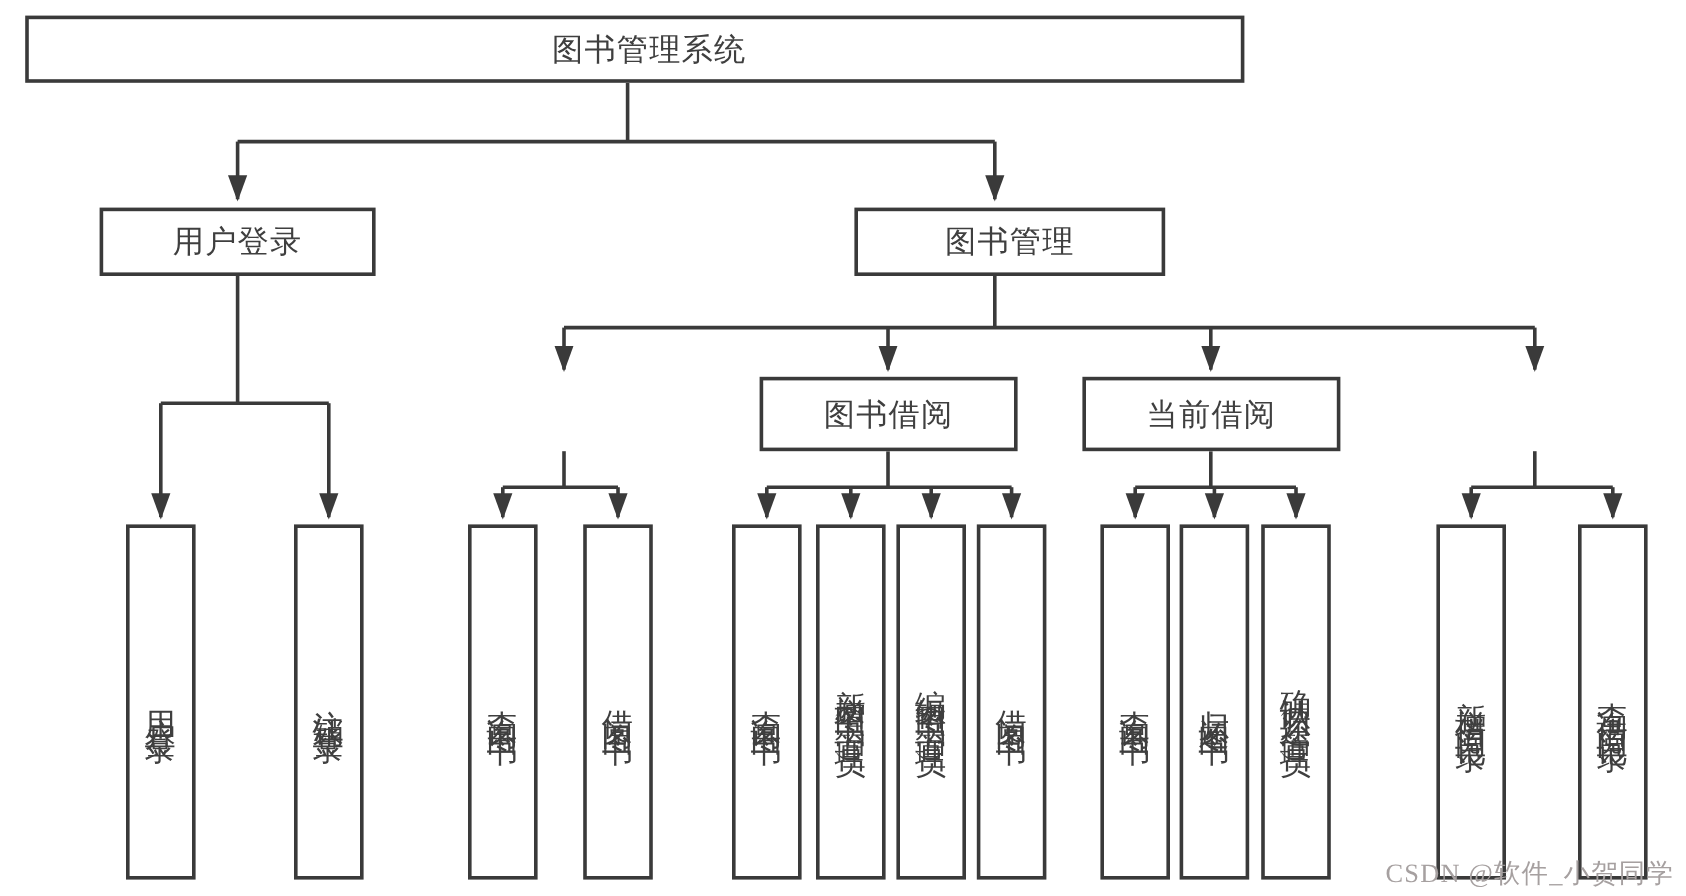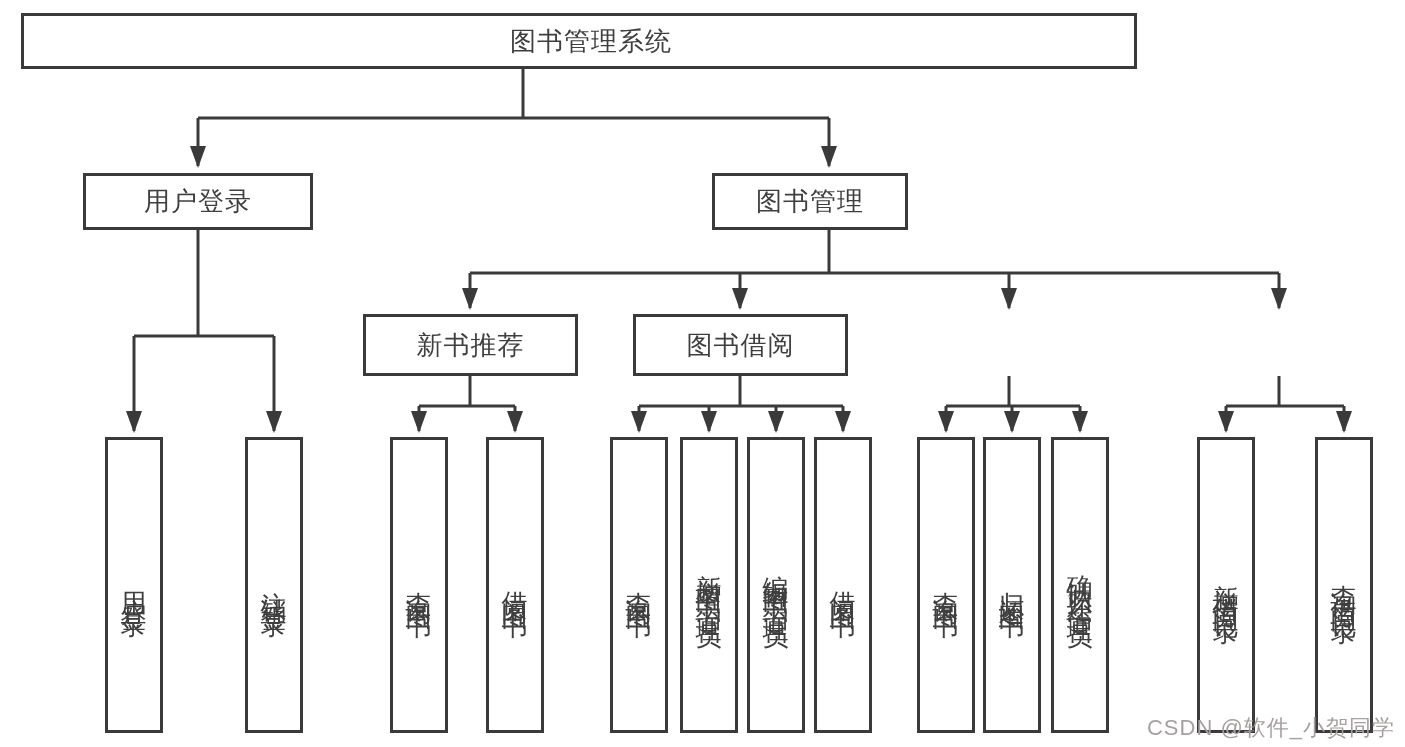--- a/index.html
+++ b/index.html
@@ -51,20 +51,21 @@
   .lvl3 { top: 314px; height: 62px; }
   #watermark {
     position: absolute;
     right: 10px;
     bottom: 4px;
     font-size: 22px;
     color: #a6a0a0;
     z-index: 5;
     letter-spacing: 1px;
     white-space: nowrap;
+    font-family: Liberation Serif, serif;
   }
   .stroke {
     stroke: #3a3a3a;
     stroke-width: 3;
     fill: none;
   }
 </style>
 </head>
 <body>
 
@@ -119,36 +120,36 @@
 
       <path class="stroke" d="M946,406 V431" marker-end="url(#arrowDown)"></path>
       <path class="stroke" d="M1012,406 V431" marker-end="url(#arrowDown)"></path>
       <path class="stroke" d="M1080,406 V431" marker-end="url(#arrowDown)"></path>
 
       <path class="stroke" d="M1226,406 V431" marker-end="url(#arrowDown)"></path>
       <path class="stroke" d="M1344,406 V431" marker-end="url(#arrowDown)"></path>
     </g>
   </svg>
 
-  <div class="box" style="left:21px; top:13px; width:1116px; height:56px;padding-left:24px;">
+  <div class="box" style="left:21px; top:13px; width:1016px; height:56px;padding-left:24px;">
     <span>图书管理系统</span>
   </div>
 
   <div class="box lvl2" style="left:83px; width:230px;">
     <span>用户登录</span>
   </div>
-  <div class="box lvl2" style="left:712px; width:196px;">
+  <div class="box lvl2" style="left:712px; width:259px;">
     <span>图书管理</span>
   </div>
 
-  <div class="box lvl3" style="left:363px; width:215px;">
-    <span>新书推荐</span>
-  </div>
   <div class="box lvl3" style="left:633px; width:215px;align-items:center;">
     <span>图书借阅</span>
+  </div>
+  <div class="box lvl3" style="left:902px; width:215px;">
+    <span>当前借阅</span>
   </div>
 
   <div class="box leaf" style="left:105px;">
     <span class="vtext">用户登录</span>
   </div>
   <div class="box leaf" style="left:245px;">
     <span class="vtext">注销登录</span>
   </div>
 
   <div class="box leaf" style="left:390px;">

